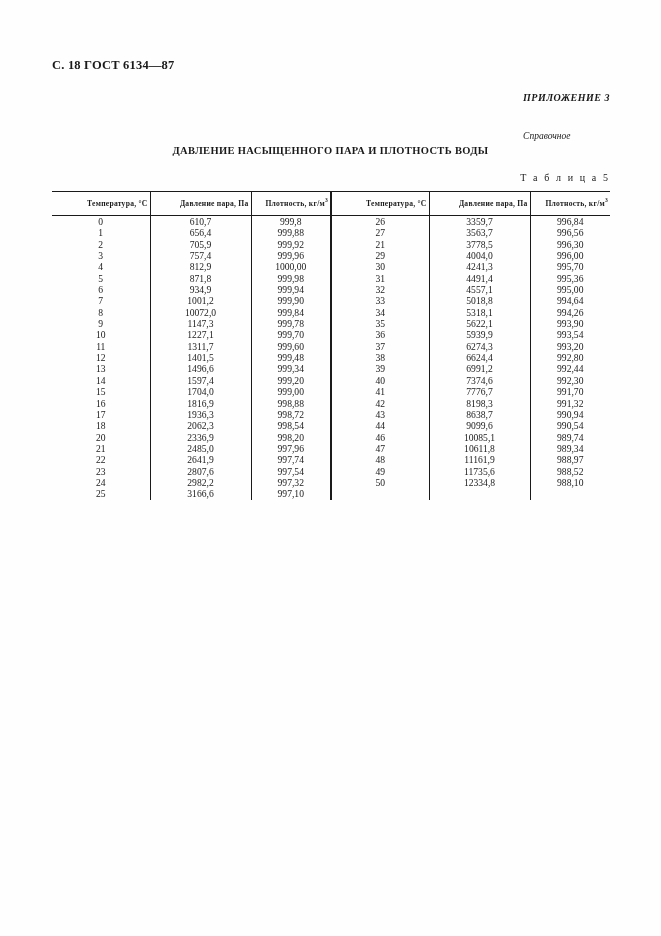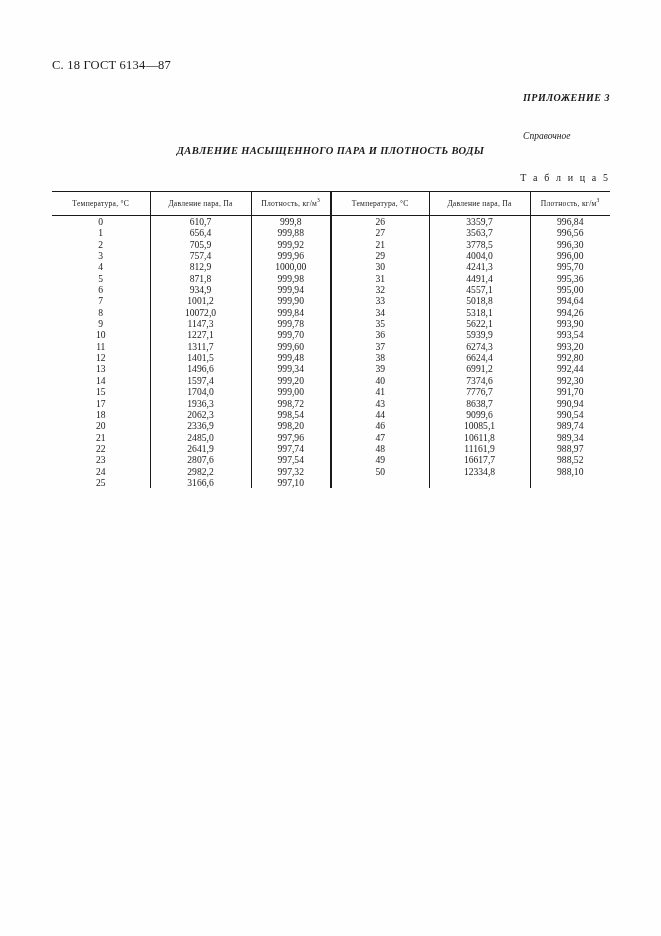--- a/index.html
+++ b/index.html
@@ -21,21 +21,21 @@
     inset: 0;
     background: #fefefe;
   }
 
   
   .running-head {
     position: absolute;
     left: 52px;
     top: 58px;
     font-size: 12.5px;
-    font-weight: normal;
+    font-weight: bold;
     letter-spacing: 0.2px;
     white-space: nowrap;
   }
 
   
   .appendix {
     position: absolute;
     right: 51px;
     top: 92px;
     text-align: left;
@@ -58,21 +58,20 @@
   .doc-title {
     position: absolute;
     left: 0;
     right: 0;
     top: 145px;
     text-align: center;
     font-size: 10.5px;
     font-weight: bold;
     letter-spacing: 0.35px;
     white-space: nowrap;
-    font-style: italic;
   }
 
   
   .table-caption {
     position: absolute;
     right: 51px;
     top: 172px;
     font-size: 10px;
     letter-spacing: 2.1px;
     white-space: nowrap;
@@ -85,24 +84,24 @@
     top: 191px;
     width: 558px;
   }
   table.gost {
     border-collapse: collapse;
     width: 558px;
     table-layout: fixed;
     font-size: 9.6px;
   }
   table.gost thead th {
-    font-weight: normal;
+    font-weight: bold;
     font-size: 7.6px;
     letter-spacing: 0.25px;
-    text-align: center;
+    text-align: right;
     vertical-align: middle;
     padding: 7px 2px 7px 2px;
     border-top: 1.4px solid #1a1a1a;
     border-bottom: 1.1px solid #1a1a1a;
     border-left: 1px solid #1a1a1a;
     white-space: nowrap;
   }
   table.gost thead th.first-col {
     border-left: none;
   }
@@ -307,20 +306,28 @@
           </tr>
           <tr>
             <td class="first-col">15</td>
             <td>1704,0</td>
             <td>999,00</td>
             <td class="mid-split">41</td>
             <td>7776,7</td>
             <td>991,70</td>
           </tr>
           <tr>
+            <td class="first-col">16</td>
+            <td>1816,9</td>
+            <td>998,88</td>
+            <td class="mid-split">42</td>
+            <td>8198,3</td>
+            <td>991,32</td>
+          </tr>
+          <tr>
             <td class="first-col">17</td>
             <td>1936,3</td>
             <td>998,72</td>
             <td class="mid-split">43</td>
             <td>8638,7</td>
             <td>990,94</td>
           </tr>
           <tr>
             <td class="first-col">18</td>
             <td>2062,3</td>
@@ -351,21 +358,21 @@
             <td>997,74</td>
             <td class="mid-split">48</td>
             <td>11161,9</td>
             <td>988,97</td>
           </tr>
           <tr>
             <td class="first-col">23</td>
             <td>2807,6</td>
             <td>997,54</td>
             <td class="mid-split">49</td>
-            <td>16617,7</td>
+            <td>11735,6</td>
             <td>988,52</td>
           </tr>
           <tr>
             <td class="first-col">24</td>
             <td>2982,2</td>
             <td>997,32</td>
             <td class="mid-split">50</td>
             <td>12334,8</td>
             <td>988,10</td>
           </tr>

